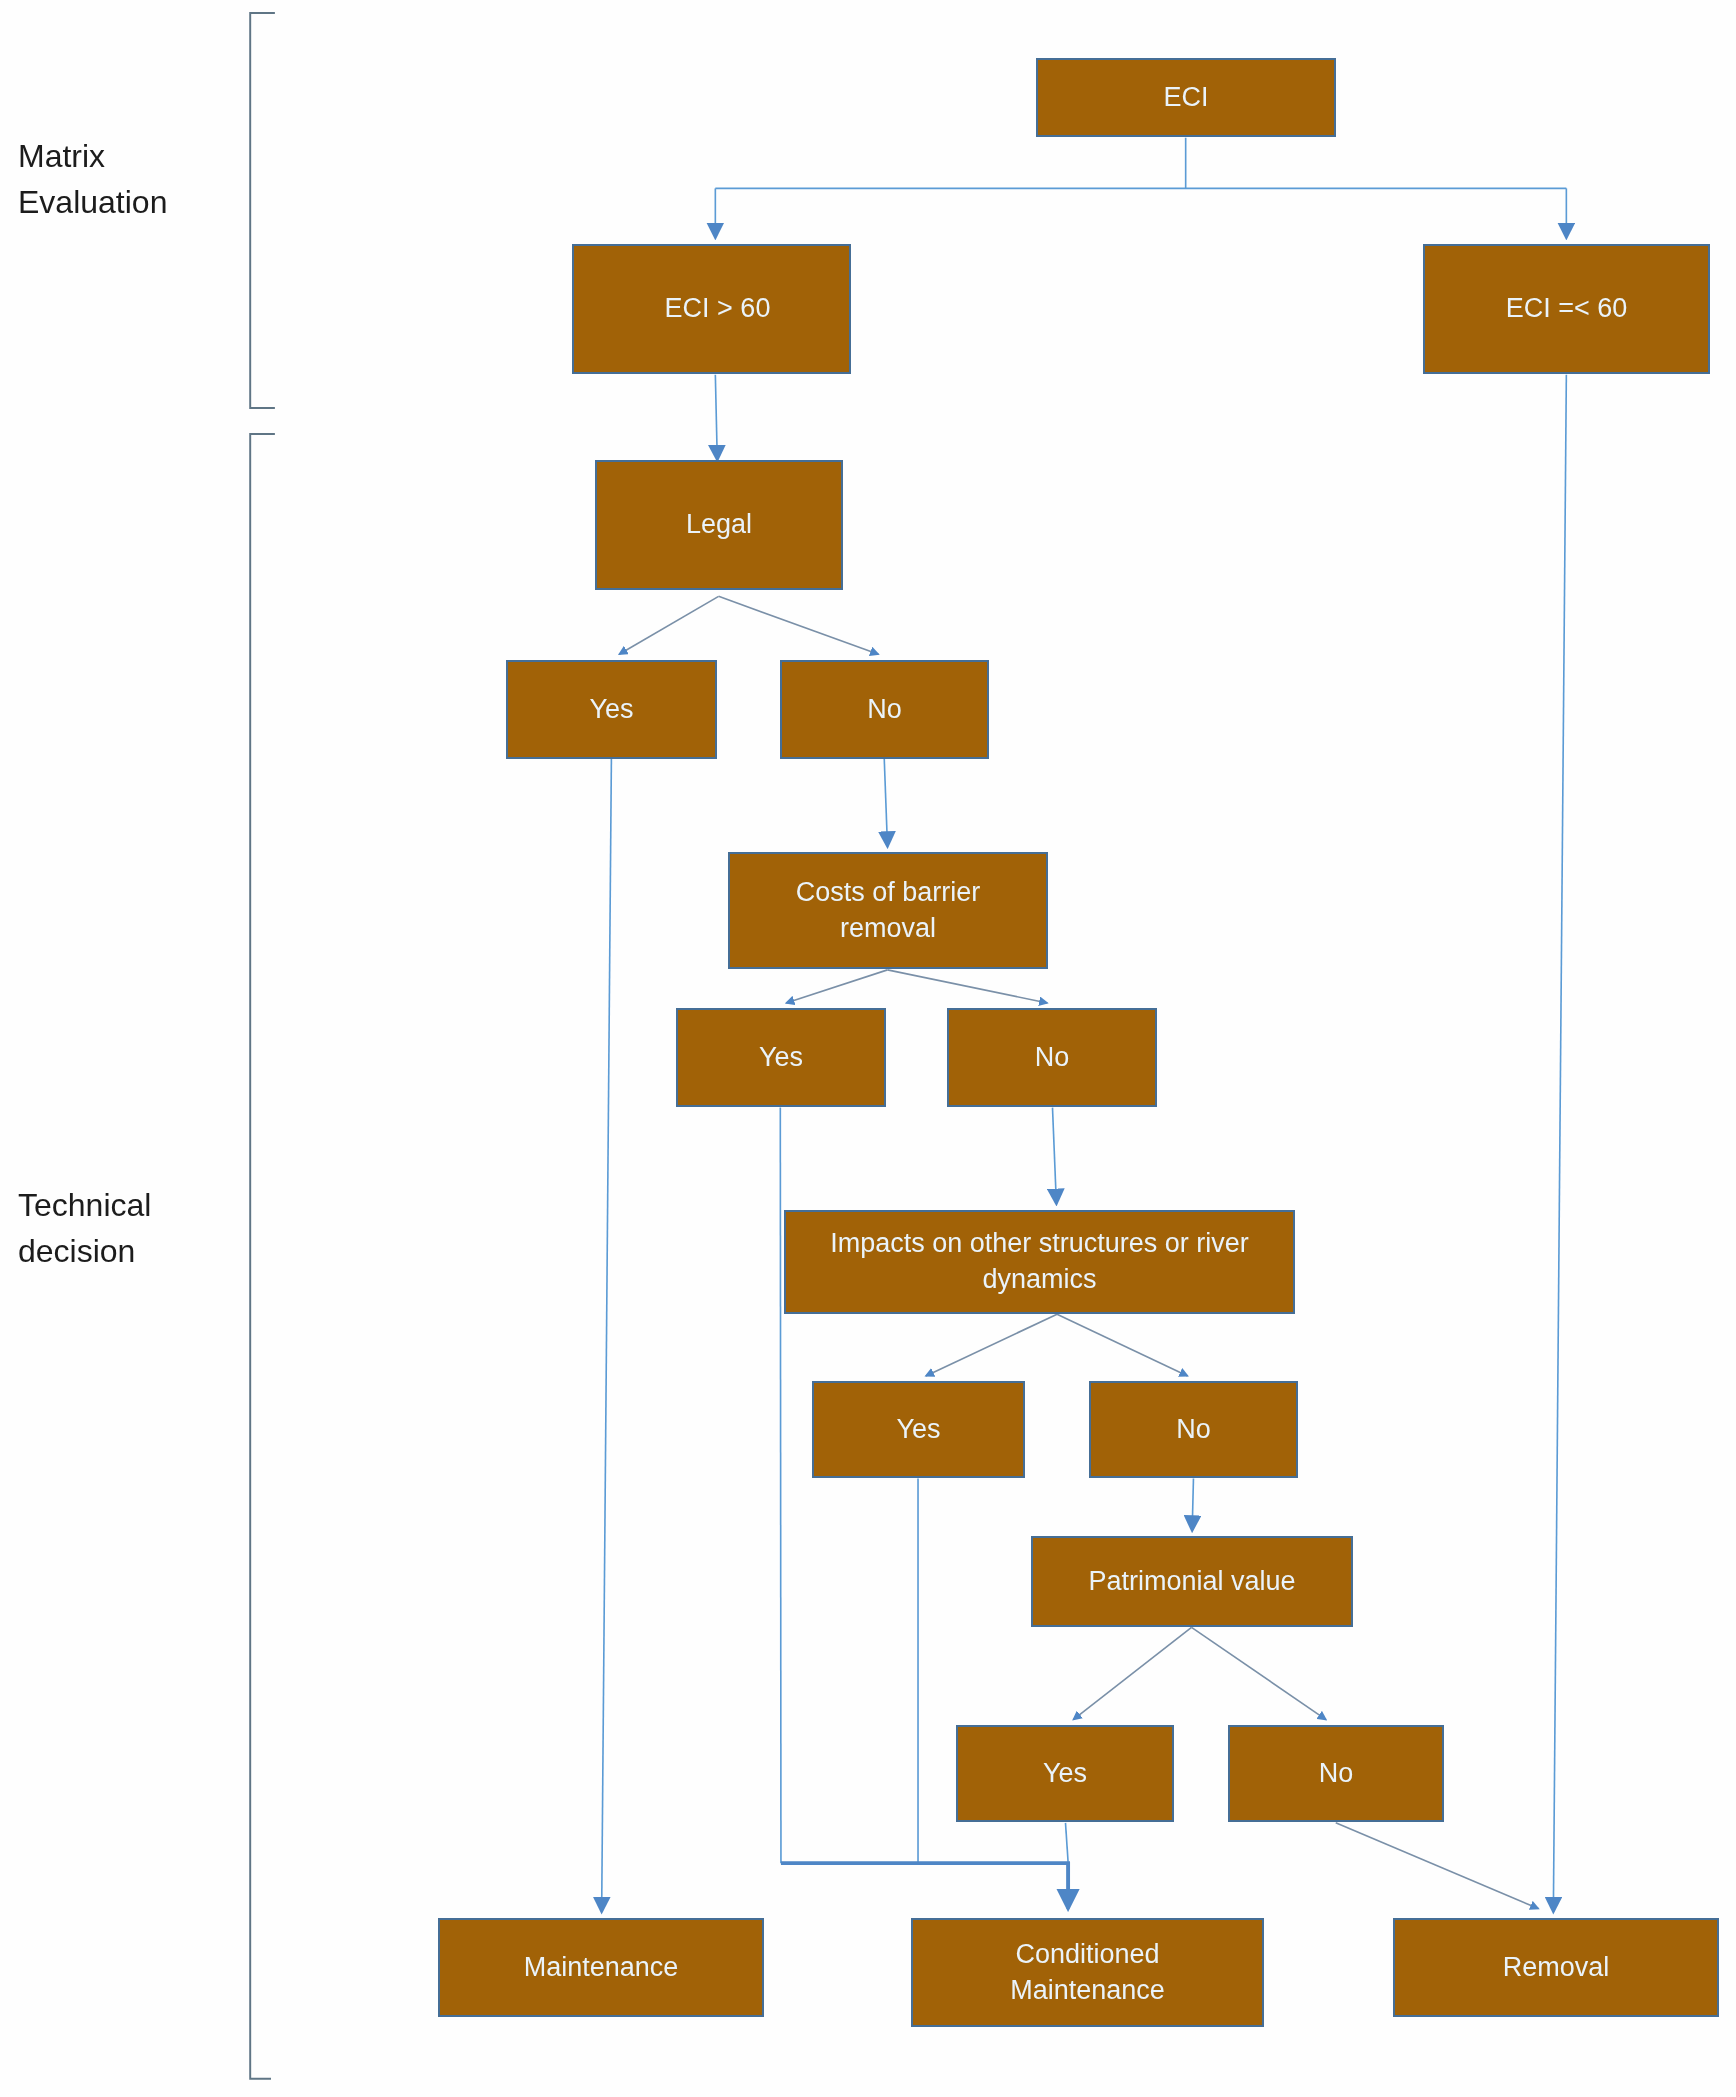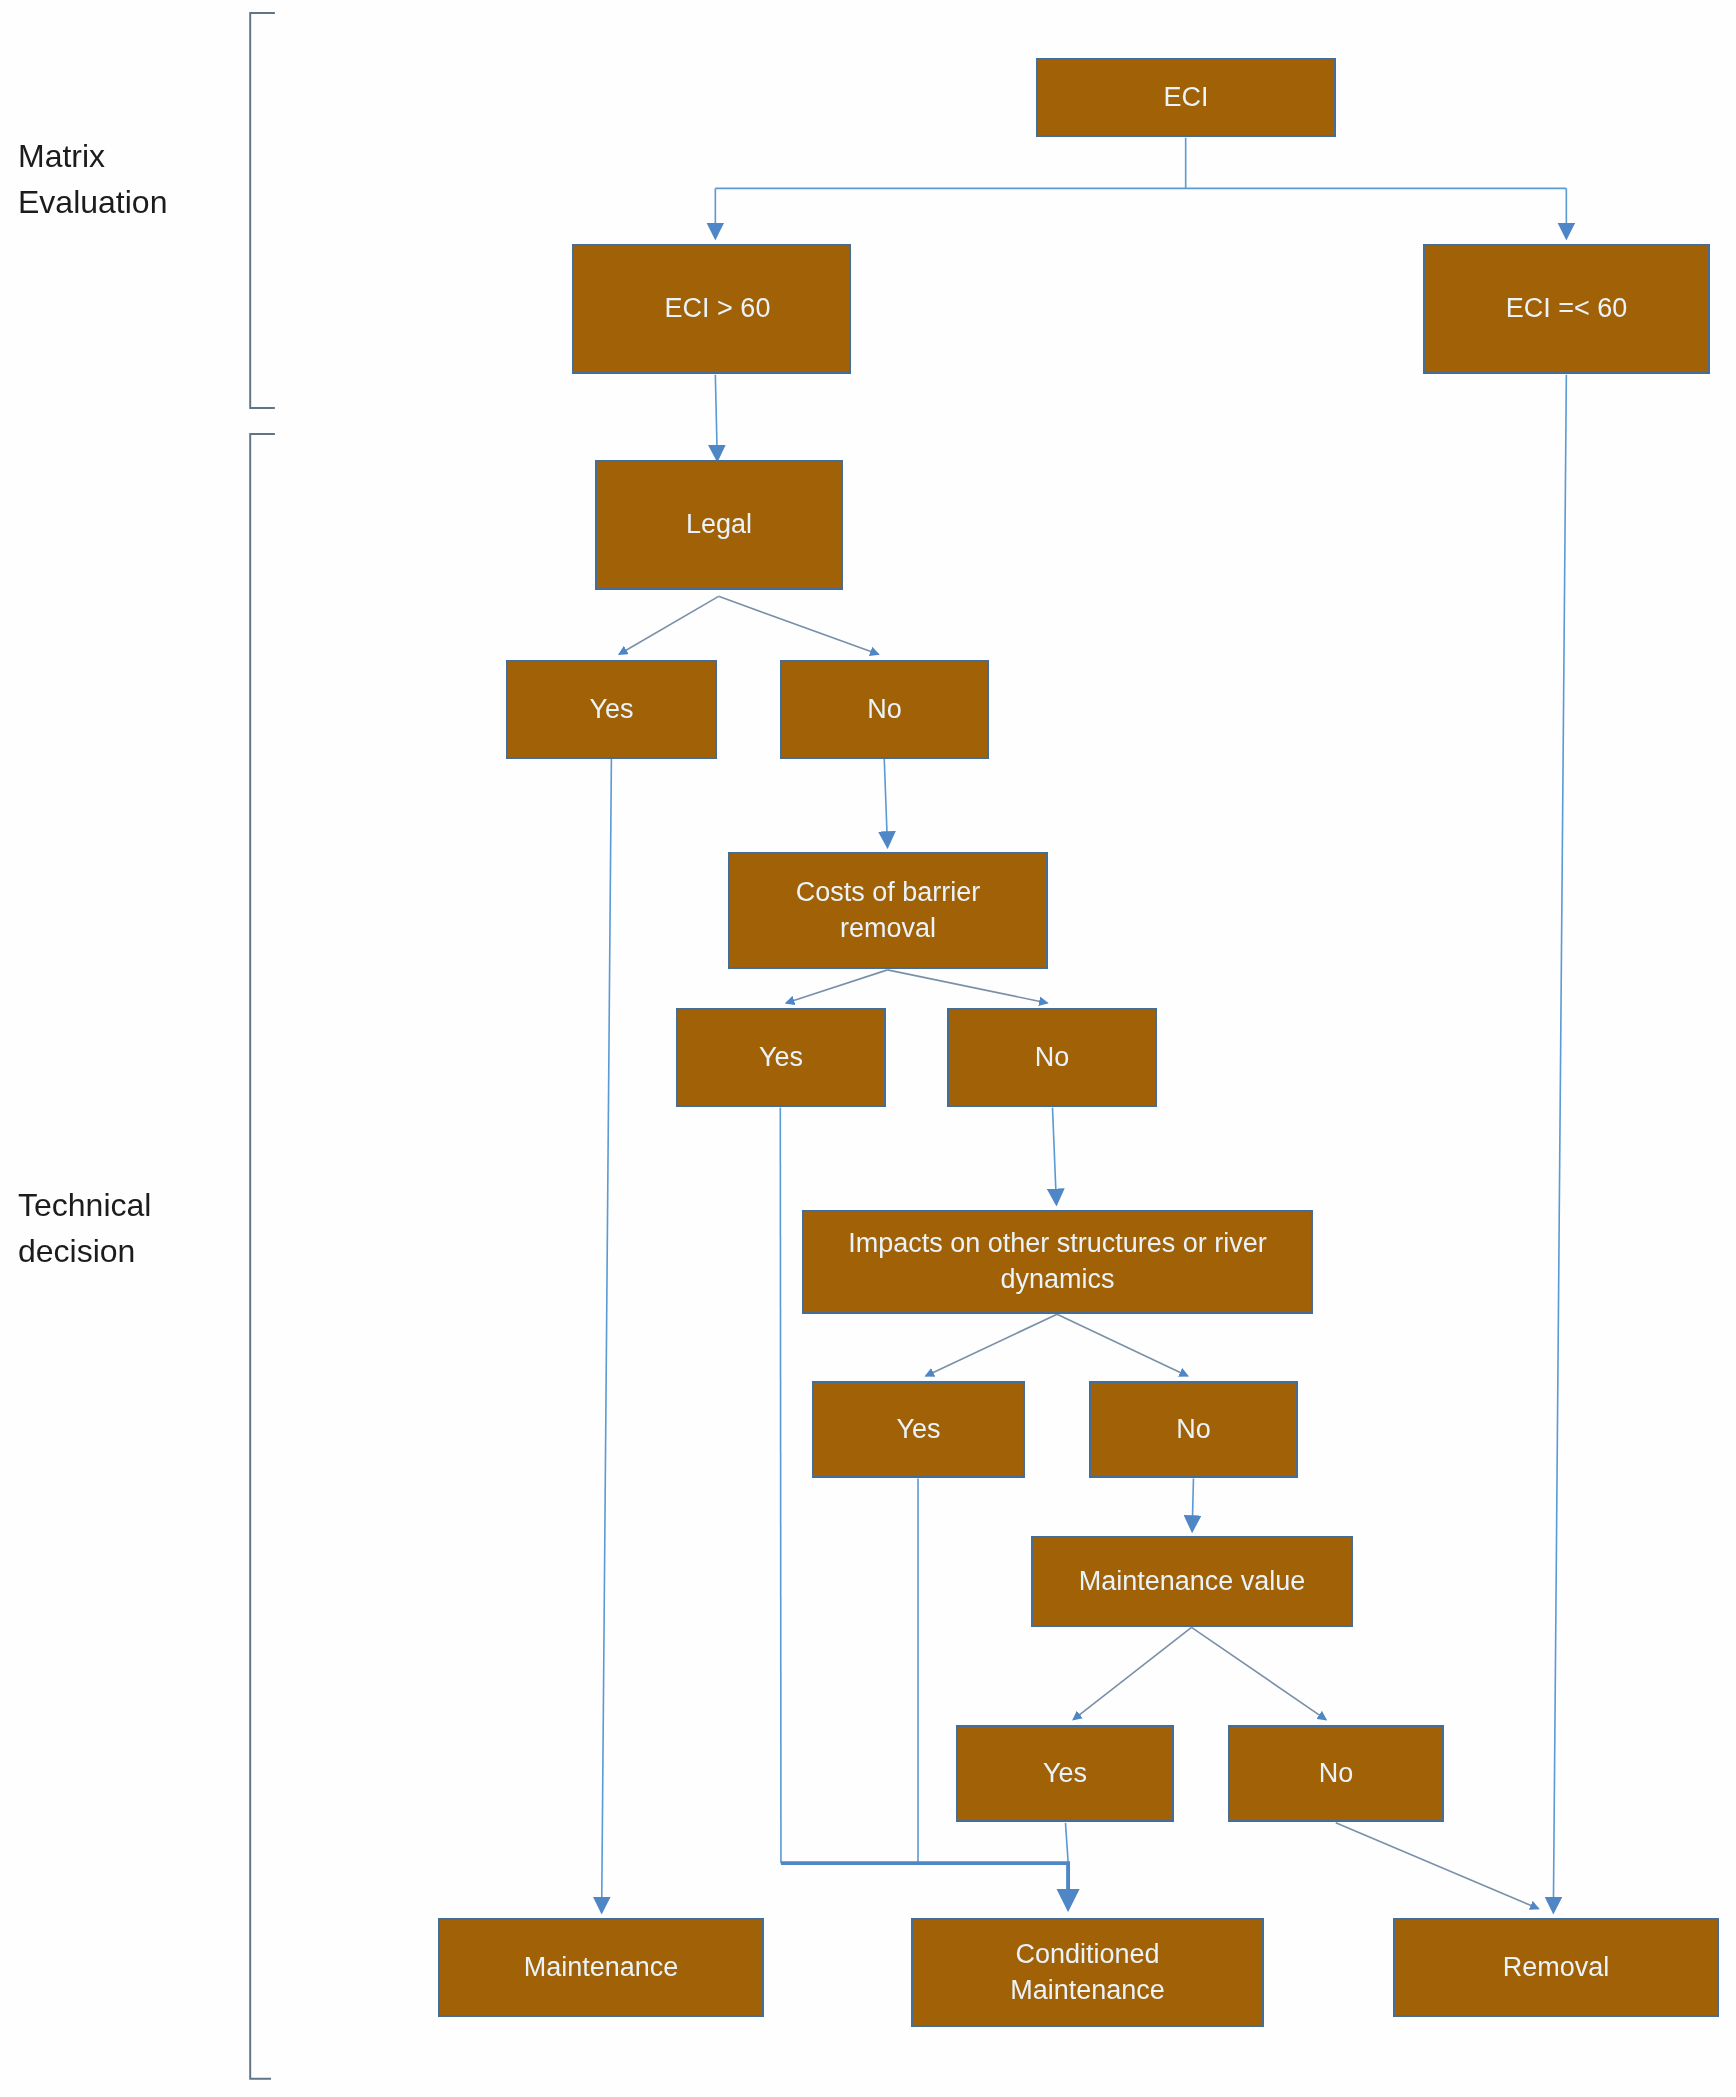--- a/index.html
+++ b/index.html
@@ -22,21 +22,21 @@
   
   #n-eci        {left:1036px;top:58px;  width:300px;height:79px;}
   #n-eci-gt     {left:572px; top:244px; width:279px;height:130px;padding-left:12px;}
   #n-eci-le     {left:1423px;top:244px; width:287px;height:130px;}
   #n-legal      {left:595px; top:460px; width:248px;height:130px;}
   #n-yes1       {left:506px; top:660px;width:211px;height:99px;}
   #n-no1        {left:780px;top:660px;width:209px;height:99px;}
   #n-costs      {left:728px;top:852px;width:320px;height:117px;padding:0 25px;}
   #n-yes2       {left:676px;top:1008px;width:210px;height:99px;}
   #n-no2        {left:947px;top:1008px;width:210px;height:99px;}
-  #n-impacts    {left:802px;top:1210px;width:511px;height:104px;padding:16px 26px;}
+  #n-impacts    {left:784px;top:1210px;width:511px;height:104px;padding:16px 26px;}
   #n-yes3       {left:812px;top:1381px;width:213px;height:97px;}
   #n-no3        {left:1089px;top:1381px;width:209px;height:97px;}
   #n-patrimonial{left:1031px;top:1536px;width:322px;height:91px;}
   #n-yes4       {left:956px;top:1725px;width:218px;height:97px;}
   #n-no4        {left:1228px;top:1725px;width:216px;height:97px;}
   #n-maintenance{left:438px; top:1918px;width:326px;height:99px;}
   #n-cond-maint {left:911px;top:1918px;width:353px;height:109px;padding:0 23.4px;}
   #n-removal    {left:1393px;top:1918px;width:326px;height:99px;}
   #lbl-matrix   {left:18px;top:119px;}
   #lbl-technical{left:18px;top:1168px;}
@@ -133,21 +133,21 @@
   <div class="node" id="n-impacts">
     <span>Impacts on other structures or river dynamics</span>
   </div>
   <div class="node" id="n-yes3">
     <span>Yes</span>
   </div>
   <div class="node" id="n-no3">
     <span>No</span>
   </div>
   <div class="node" id="n-patrimonial">
-    <span>Maintenance value</span>
+    <span>Patrimonial value</span>
   </div>
   <div class="node" id="n-yes4">
     <span>Yes</span>
   </div>
   <div class="node" id="n-no4">
     <span>No</span>
   </div>
   <div class="node" id="n-maintenance">
     <span>Maintenance</span>
   </div>

